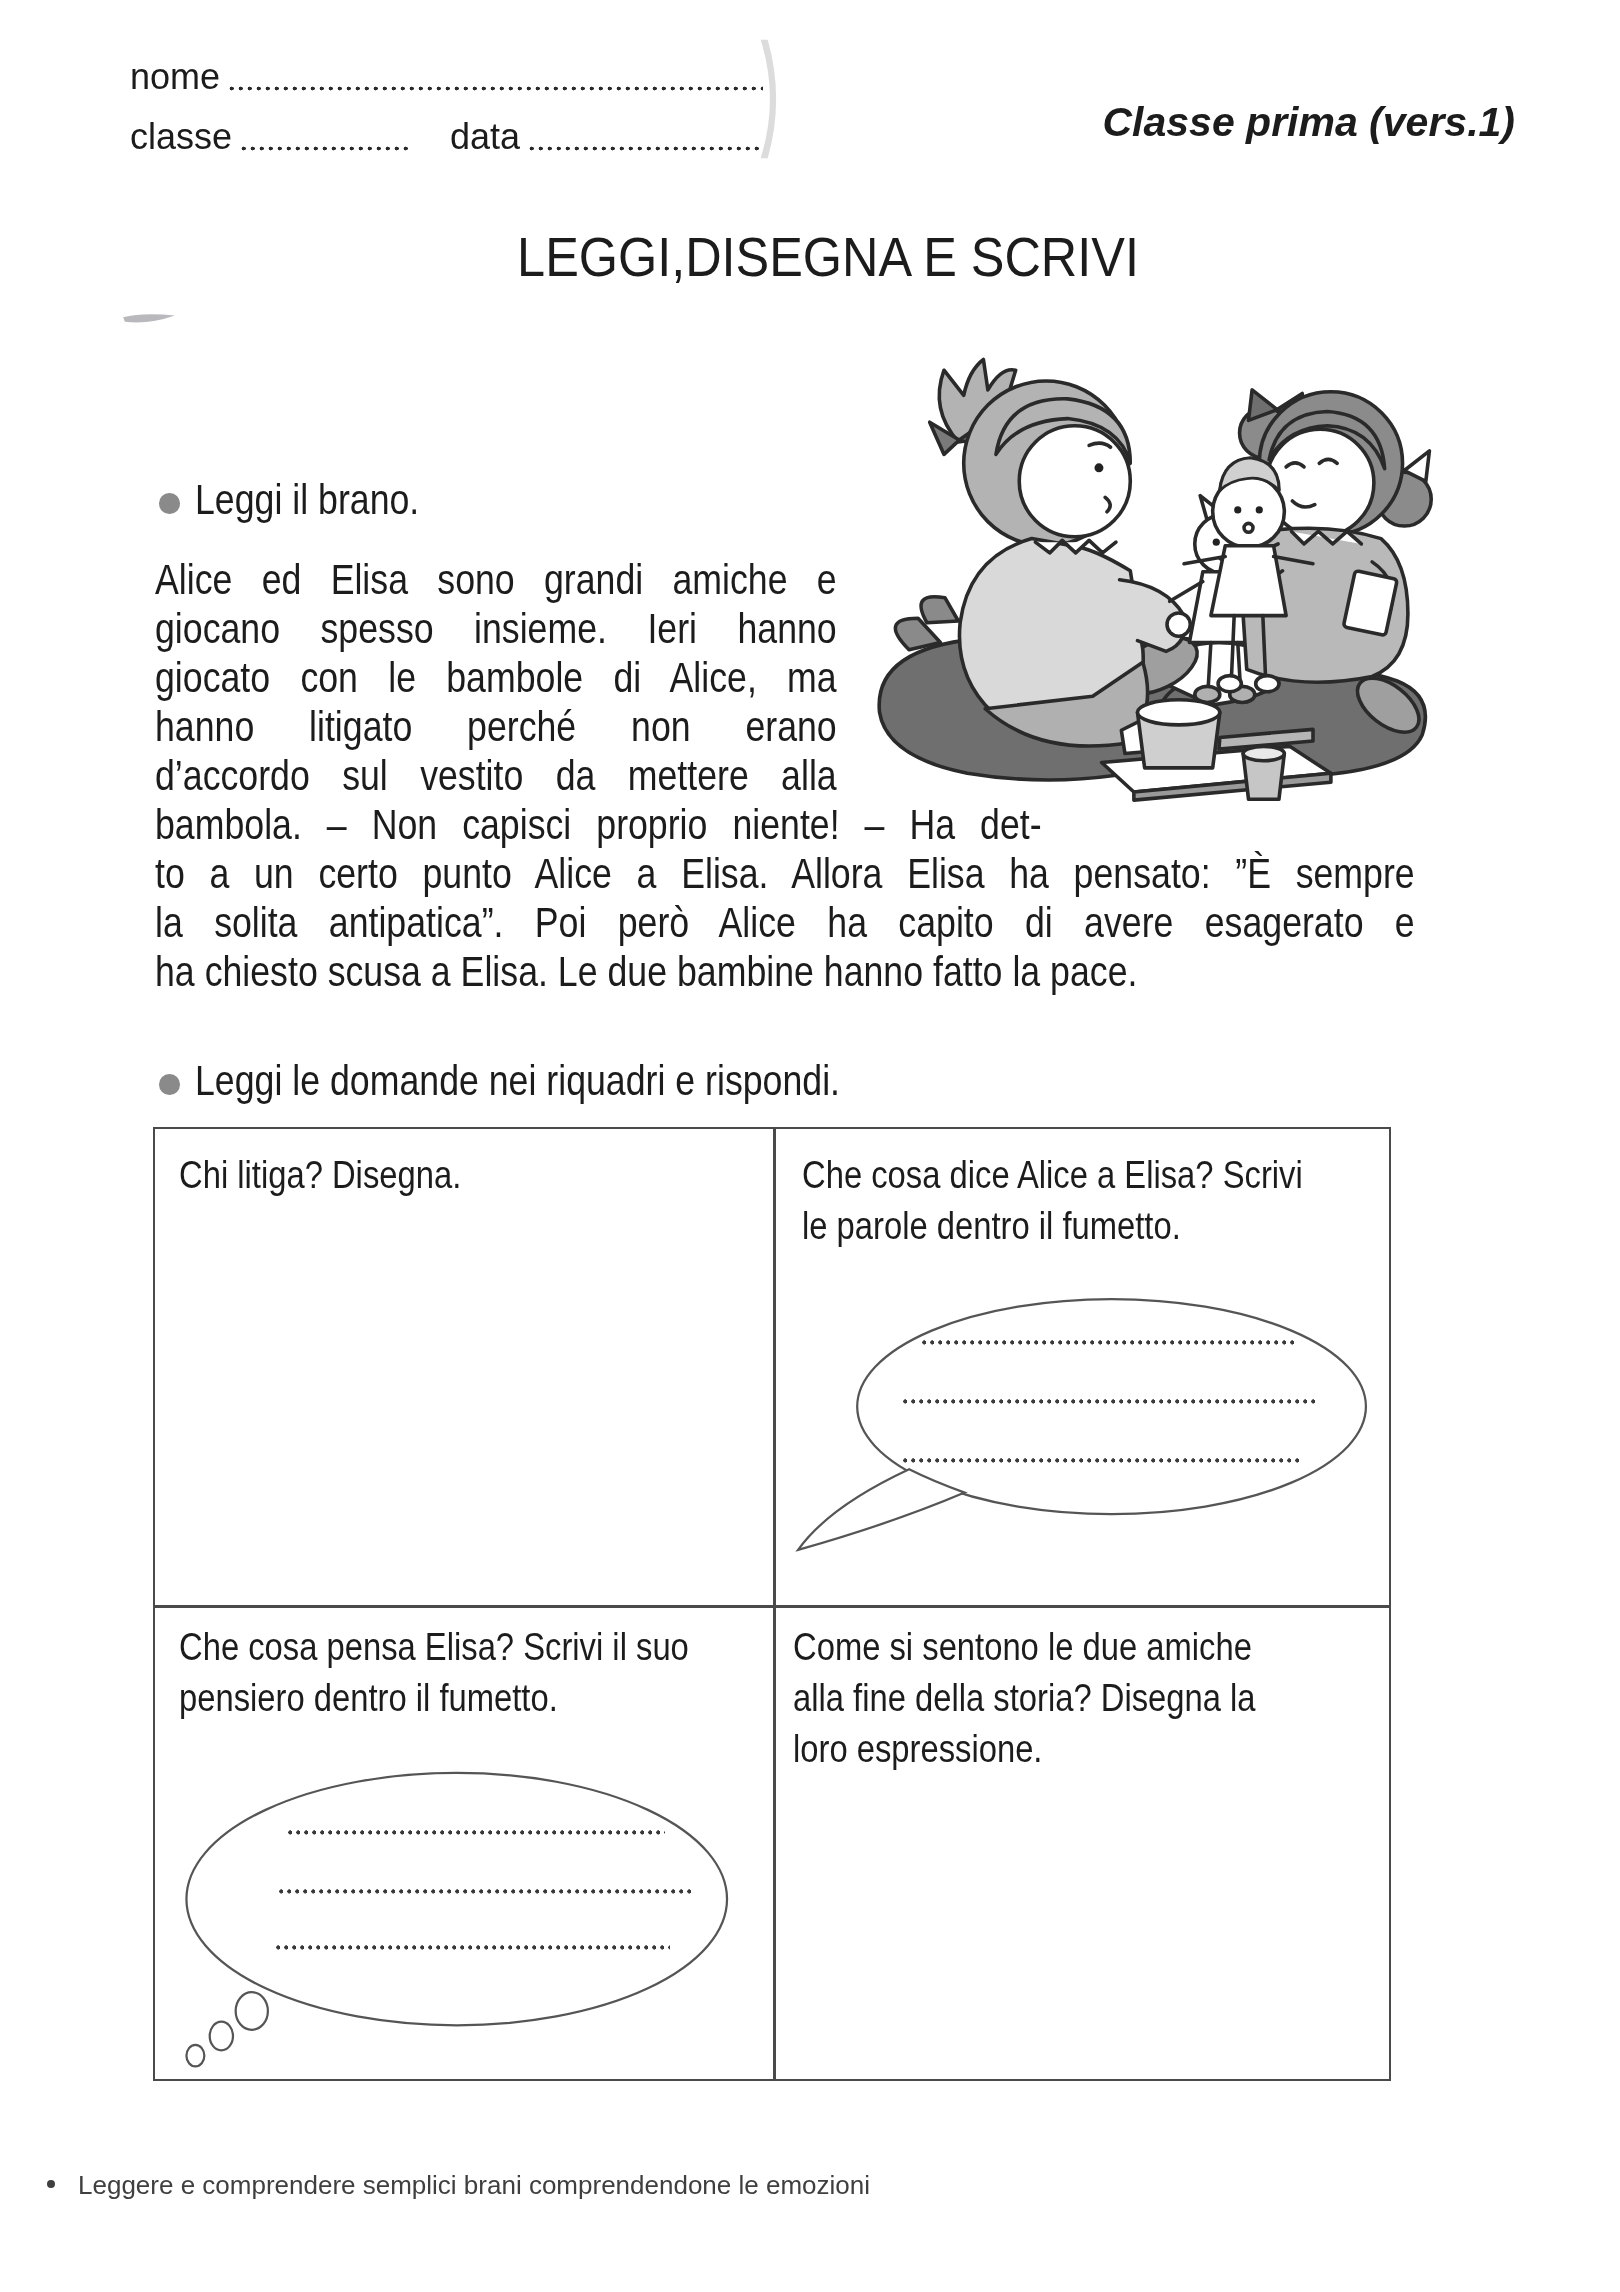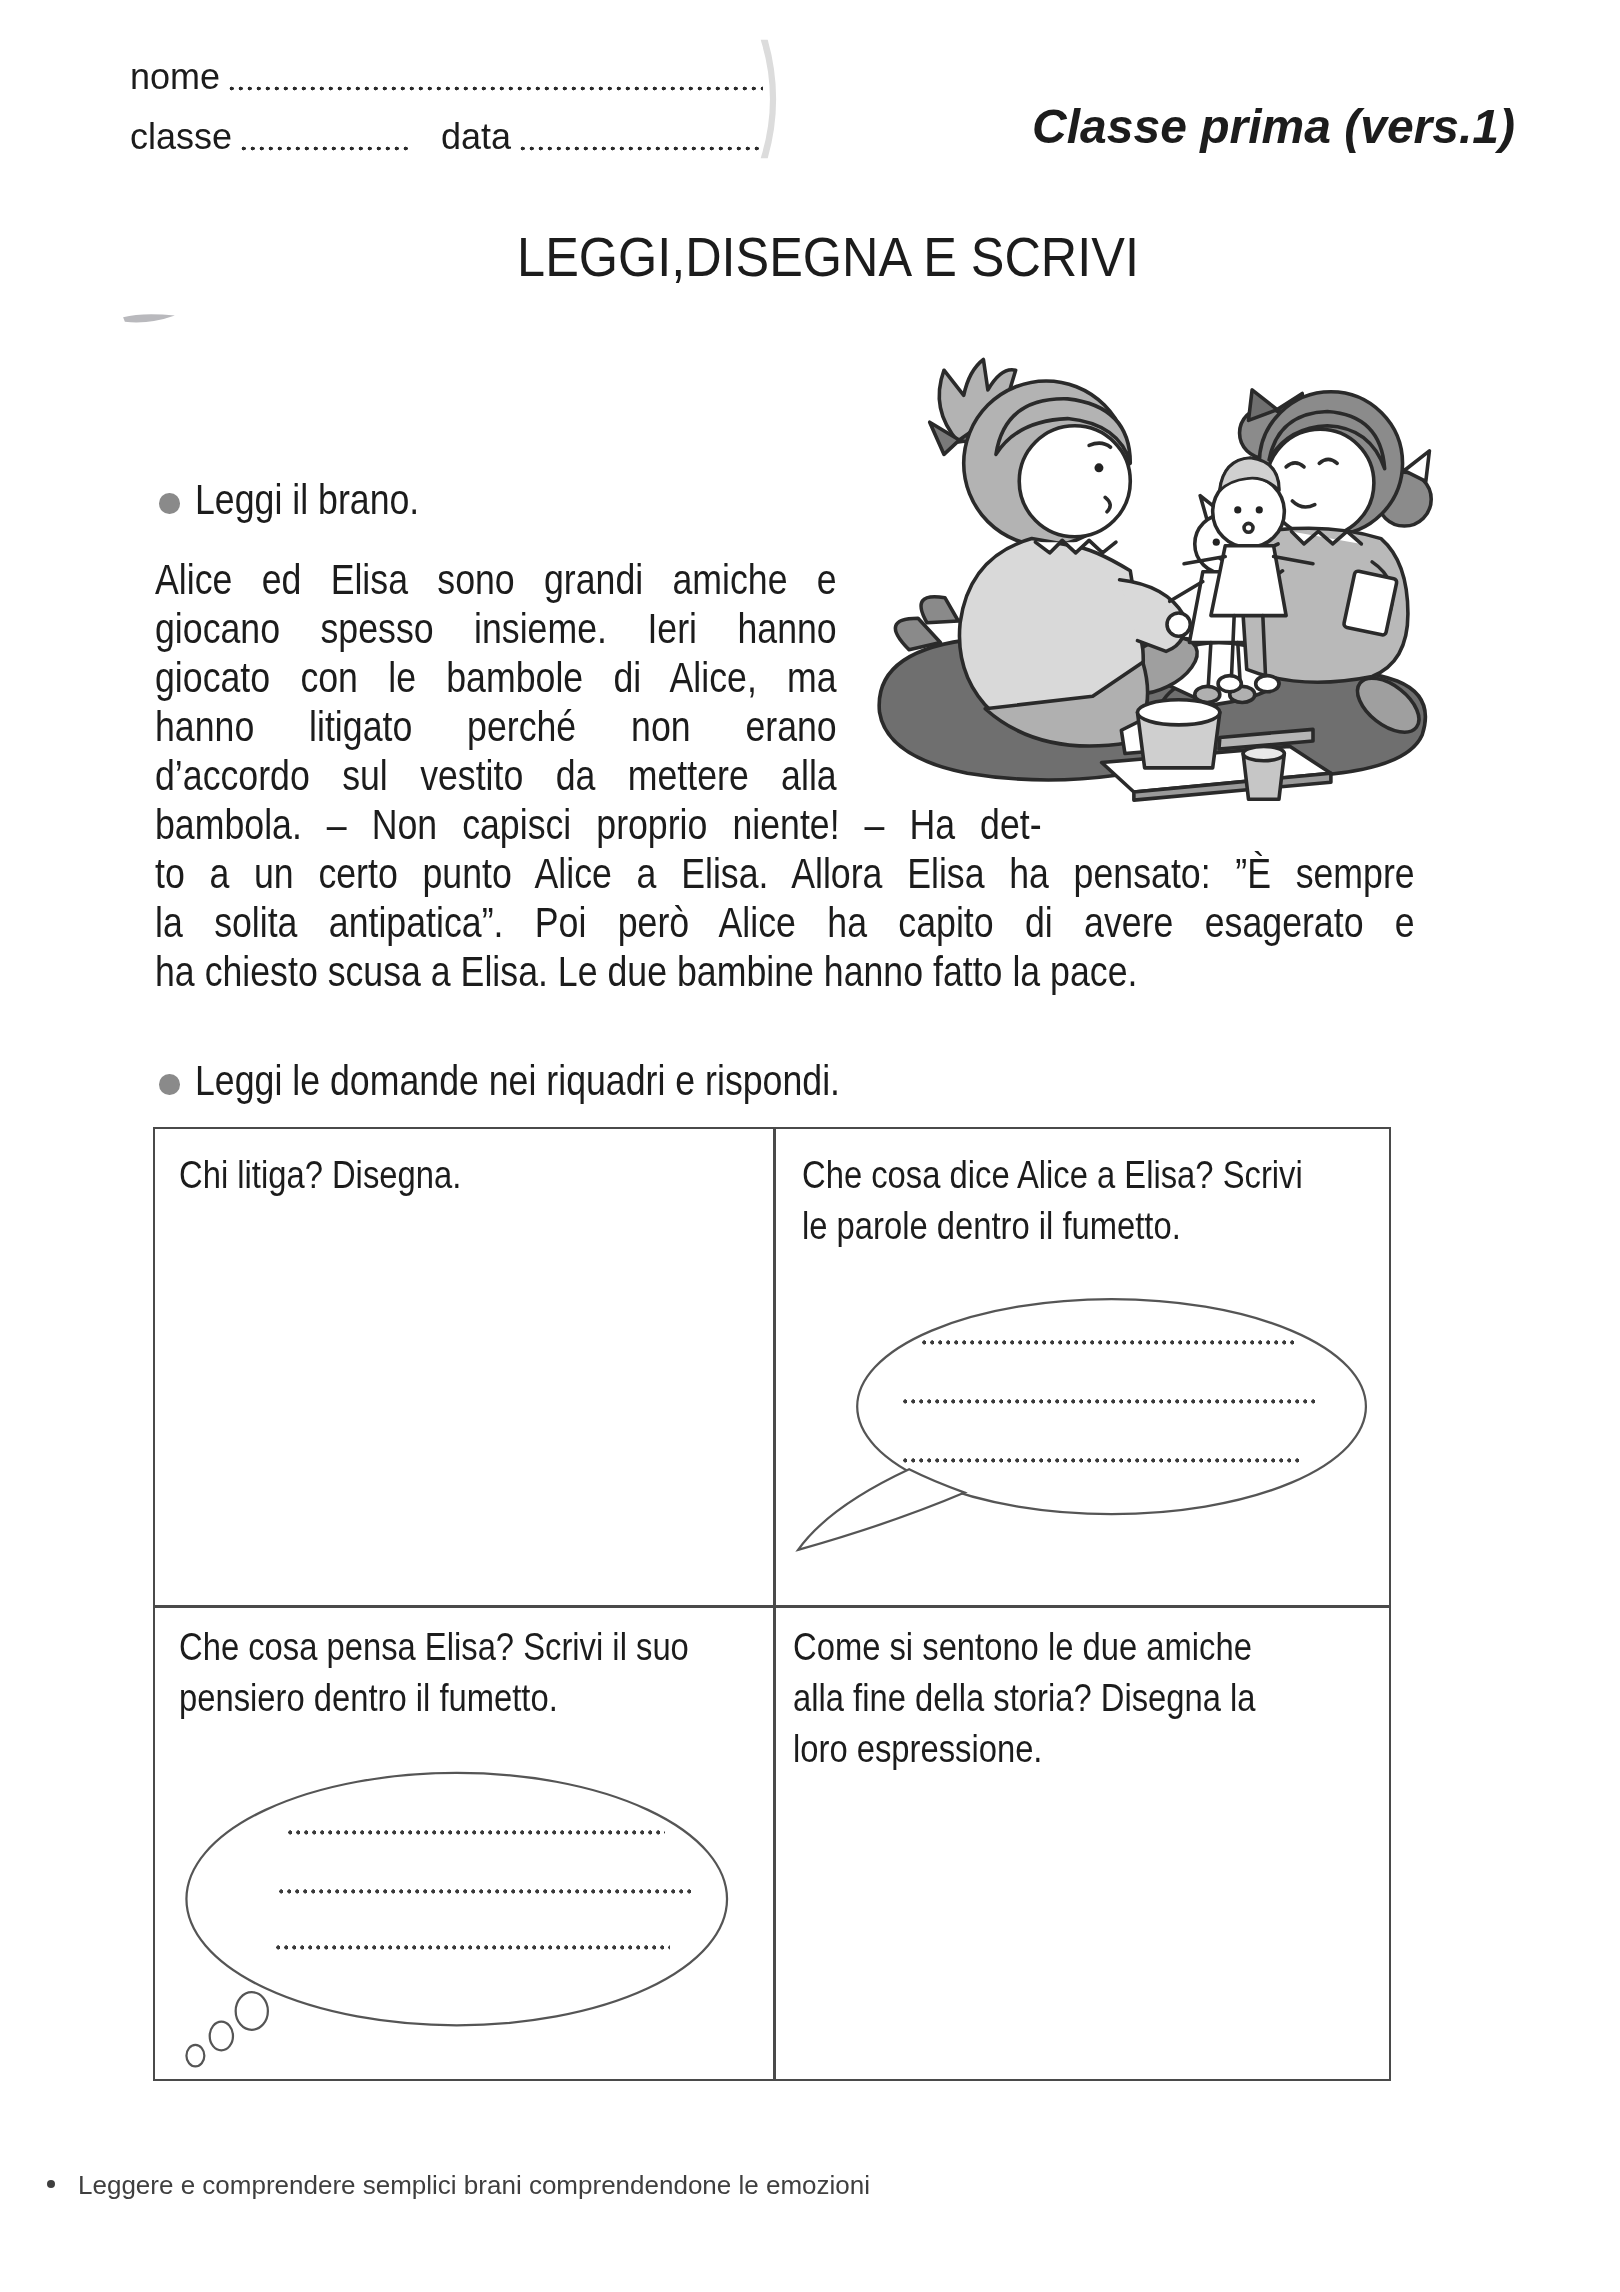--- a/index.html
+++ b/index.html
@@ -6,21 +6,21 @@
   .page{position:relative;width:1620px;height:2293px;background:#ffffff;margin:0 auto;
         font-family:"Liberation Sans",sans-serif;color:#1c1c1c;overflow:hidden;}
   .abs{position:absolute;}
 
   
   .hdr-row{display:flex;align-items:flex-end;font-size:36px;line-height:41px;}
   .hdr-label{white-space:nowrap;}
   .dotline{height:5.4px;margin:0 0 5.4px 9px;
      background-image:radial-gradient(circle at 2.7px 2.7px,#2a2a2a 1.9px,rgba(0,0,0,0) 2.3px);
      background-size:9px 5.4px;background-repeat:repeat-x;}
-  .edition{font-size:48px;font-weight:bold;font-style:italic;white-space:nowrap;}
+  .edition{font-size:41px;font-weight:bold;font-style:italic;white-space:nowrap;}
 
   .title{font-size:56px;letter-spacing:0px;text-align:center;white-space:nowrap;
          transform:scaleX(0.9);}
 
   
   .gdot{width:20.6px;height:20.6px;border-radius:50%;background:#8a8a8a;}
   .instr{font-size:42px;white-space:nowrap;transform:scaleX(0.85);transform-origin:left top;}
 
   
   .passage{transform:scaleX(0.85);transform-origin:left top;font-size:42px;}
@@ -54,21 +54,21 @@
 <div class="page">
 
   <div class="abs hdr-row" style="left:130px;top:56px;width:633px;">
     <span class="hdr-label">nome</span>
     <div class="dotline" style="flex:1;"></div>
   </div>
 
   <div class="abs hdr-row" style="left:130px;top:116px;width:633px;text-align:right;">
     <span class="hdr-label">classe</span>
     <div class="dotline" style="width:170px;"></div>
-    <span class="hdr-label" style="margin-left:30px;">data</span>
+    <span class="hdr-label" style="margin-left:39px;">data</span>
     <div class="dotline" style="flex:1;"></div>
   </div>
 
   <svg class="abs" style="left:758px;top:39px;" width="23" height="120" viewBox="0 0 26 134">
     <path d="M3,0 Q24,67 3,134 L11,134 Q30,67 11,0 Z" fill="#dcdcdc"></path>
   </svg>
 
   <div class="abs edition" style="right:105px;top:99px;">Classe prima (vers.1)</div>
 
   <div class="abs title" style="left:36px;right:0;top:224px;">LEGGI,DISEGNA E SCRIVI</div>

